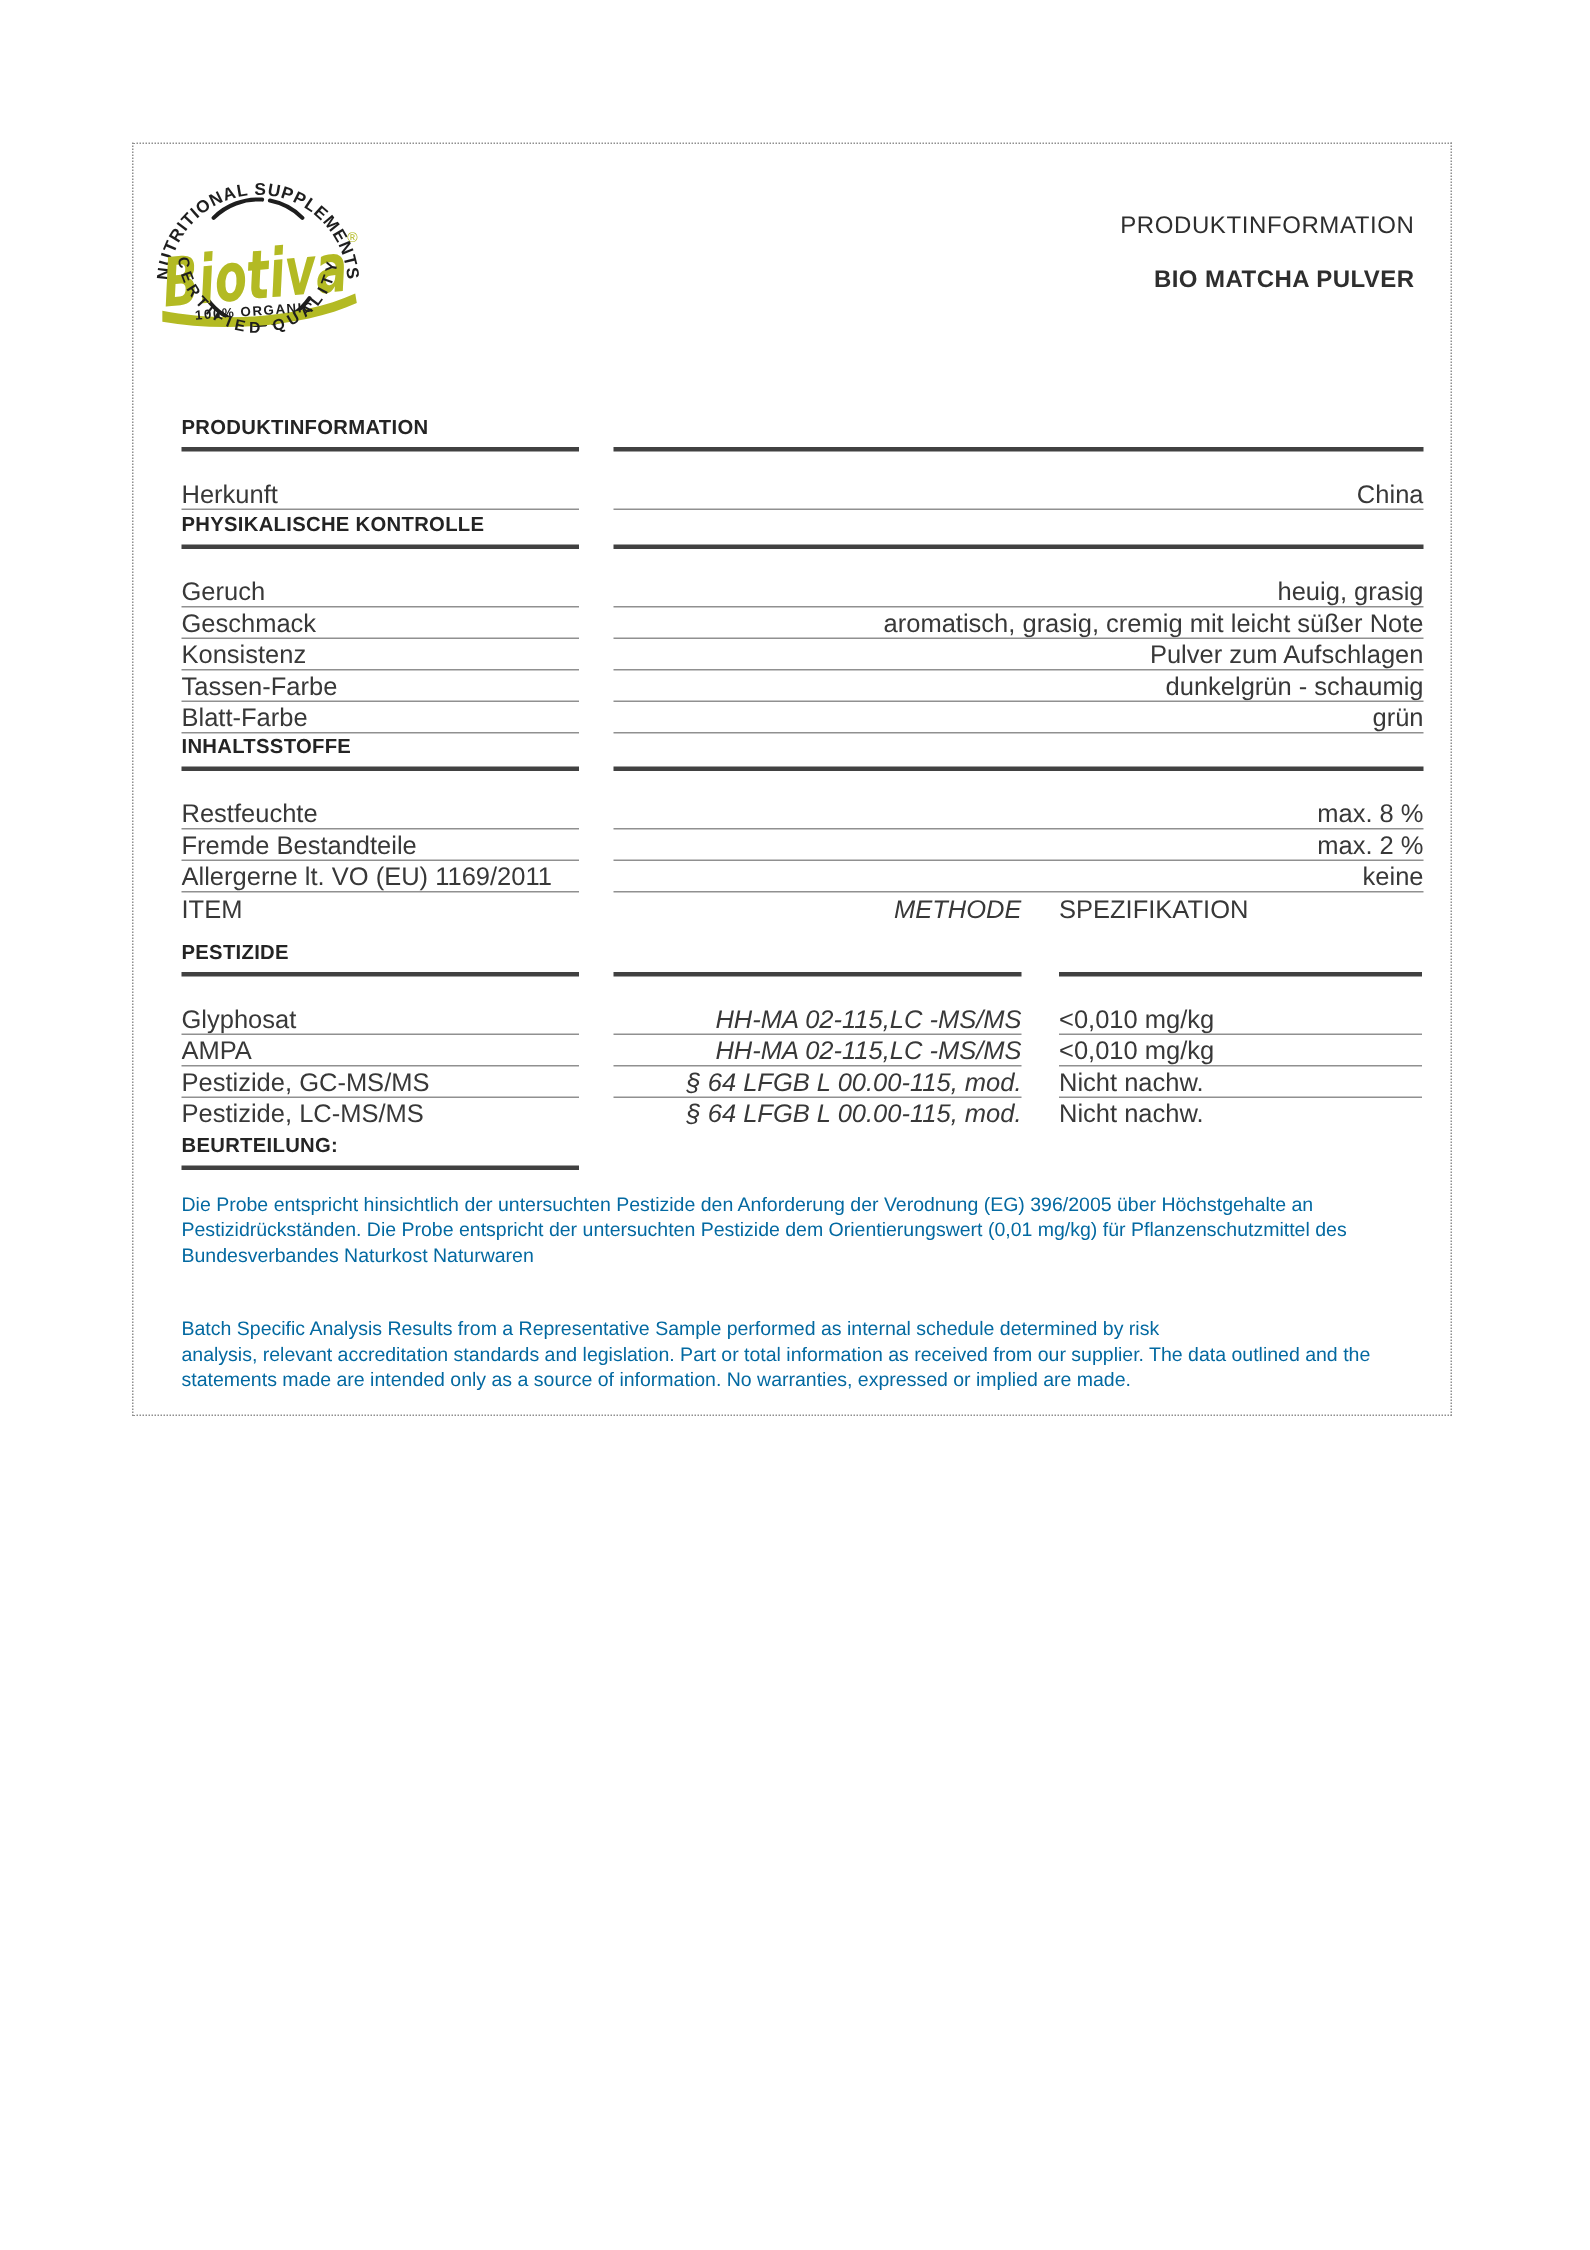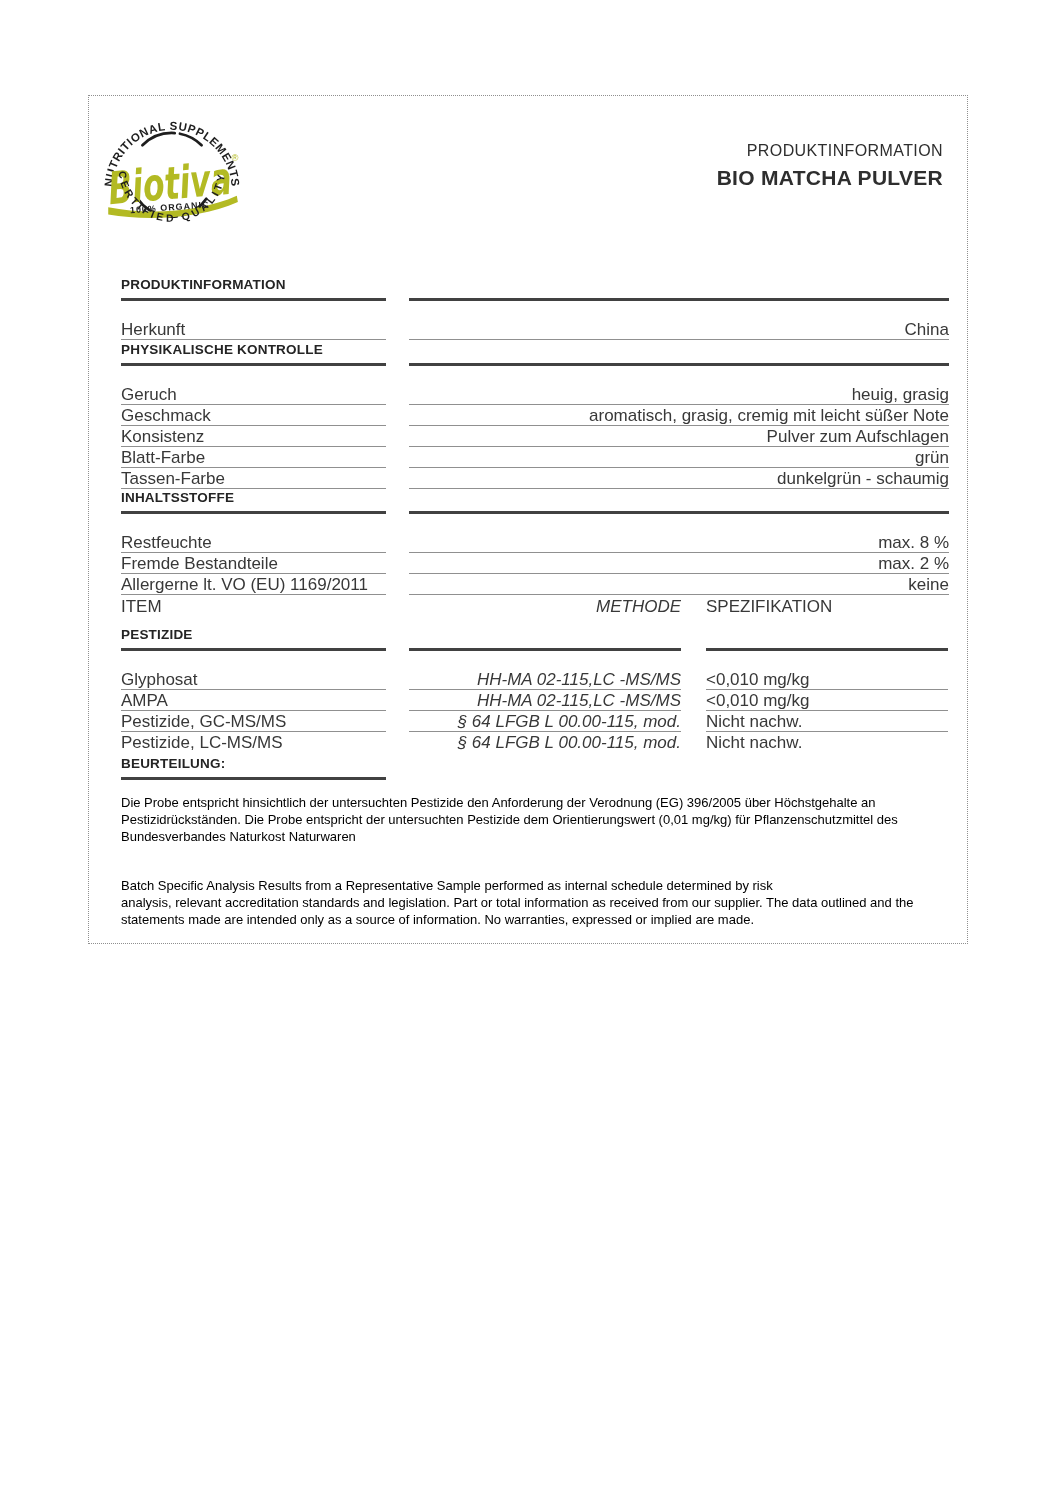--- a/index.html
+++ b/index.html
@@ -12,21 +12,21 @@
     position:absolute; left:88px; top:95px; width:880px; height:849px;
     border:1px dotted #8f8f8f; background:#ffffff;
   }
 
   
   .logo { position:absolute; left:14px; top:14px; width:138px; height:138px; }
 
   
   .doc-header { position:absolute; top:46px; right:24px; text-align:right; color:#2e2e2e; }
   .doc-title   { font-size:16px; letter-spacing:0.4px; }
-  .doc-subtitle{ font-size:21px; font-weight:bold; margin-top:6px; letter-spacing:0.3px; }
+  .doc-subtitle{ font-size:16px; font-weight:bold; margin-top:18px; letter-spacing:0.3px; }
 
   
   .section { position:absolute; left:32px; width:828px; }
   .sec-title { font-size:13.5px; font-weight:bold; color:#242424; letter-spacing:0.2px;
                height:16px; margin-bottom:5px; }
   .rule-row { display:flex; }
   .rule { border-top:3px solid #414141; }
 
   .trow { display:flex; }
   .cell { height:21px; line-height:21px; font-size:17px;
@@ -37,21 +37,21 @@
   .cR3 { width:242px; }
   .gap  { width:23px; height:21px; border:none; flex:none; }
   .gap2 { width:25px; height:21px; border:none; flex:none; }
   .noline .cell { border-bottom:none; }
   .plain .cell { border-bottom:none; }
   .it { font-style:italic; }
 
   .mini-rule { width:265px; border-top:3px solid #414141; }
 
   .para { position:absolute; left:32px; width:830px; font-size:13px; line-height:17px;
-          color:#000000; white-space:pre-line; }
+          color:#0369a1; white-space:pre-line; }
 </style>
 </head>
 <body>
 
 <div class="sheet">
 
   <svg class="logo" viewBox="0 0 132 132" width="138" height="138" aria-hidden="true">
     <defs>
       <path id="arcTop" d="M 9,76 A 57,57 0 0 1 123,76" fill="none"></path>
       <path id="arcBottom" d="M 15,56 A 51,51 0 0 0 117,56" fill="none"></path>
@@ -111,28 +111,28 @@
       <div class="cell cL">Geschmack</div>
       <div class="gap"></div>
       <div class="cell cR">aromatisch, grasig, cremig mit leicht süßer Note</div>
     </div>
     <div class="trow">
       <div class="cell cL">Konsistenz</div>
       <div class="gap"></div>
       <div class="cell cR">Pulver zum Aufschlagen</div>
     </div>
     <div class="trow">
+      <div class="cell cL">Tassen-Farbe</div>
+      <div class="gap"></div>
+      <div class="cell cR">dunkelgrün - schaumig</div>
+    </div>
+    <div class="trow">
       <div class="cell cL">Blatt-Farbe</div>
       <div class="gap"></div>
       <div class="cell cR">grün</div>
-    </div>
-    <div class="trow">
-      <div class="cell cL">Tassen-Farbe</div>
-      <div class="gap"></div>
-      <div class="cell cR">dunkelgrün - schaumig</div>
     </div>
   </div>
 
   <div class="section" style="top:394px">
     <div class="sec-title">INHALTSSTOFFE</div>
     <div class="rule-row">
       <div class="cL rule"></div>
         <div class="gap"></div>
         <div class="cR rule"></div>
     </div>

